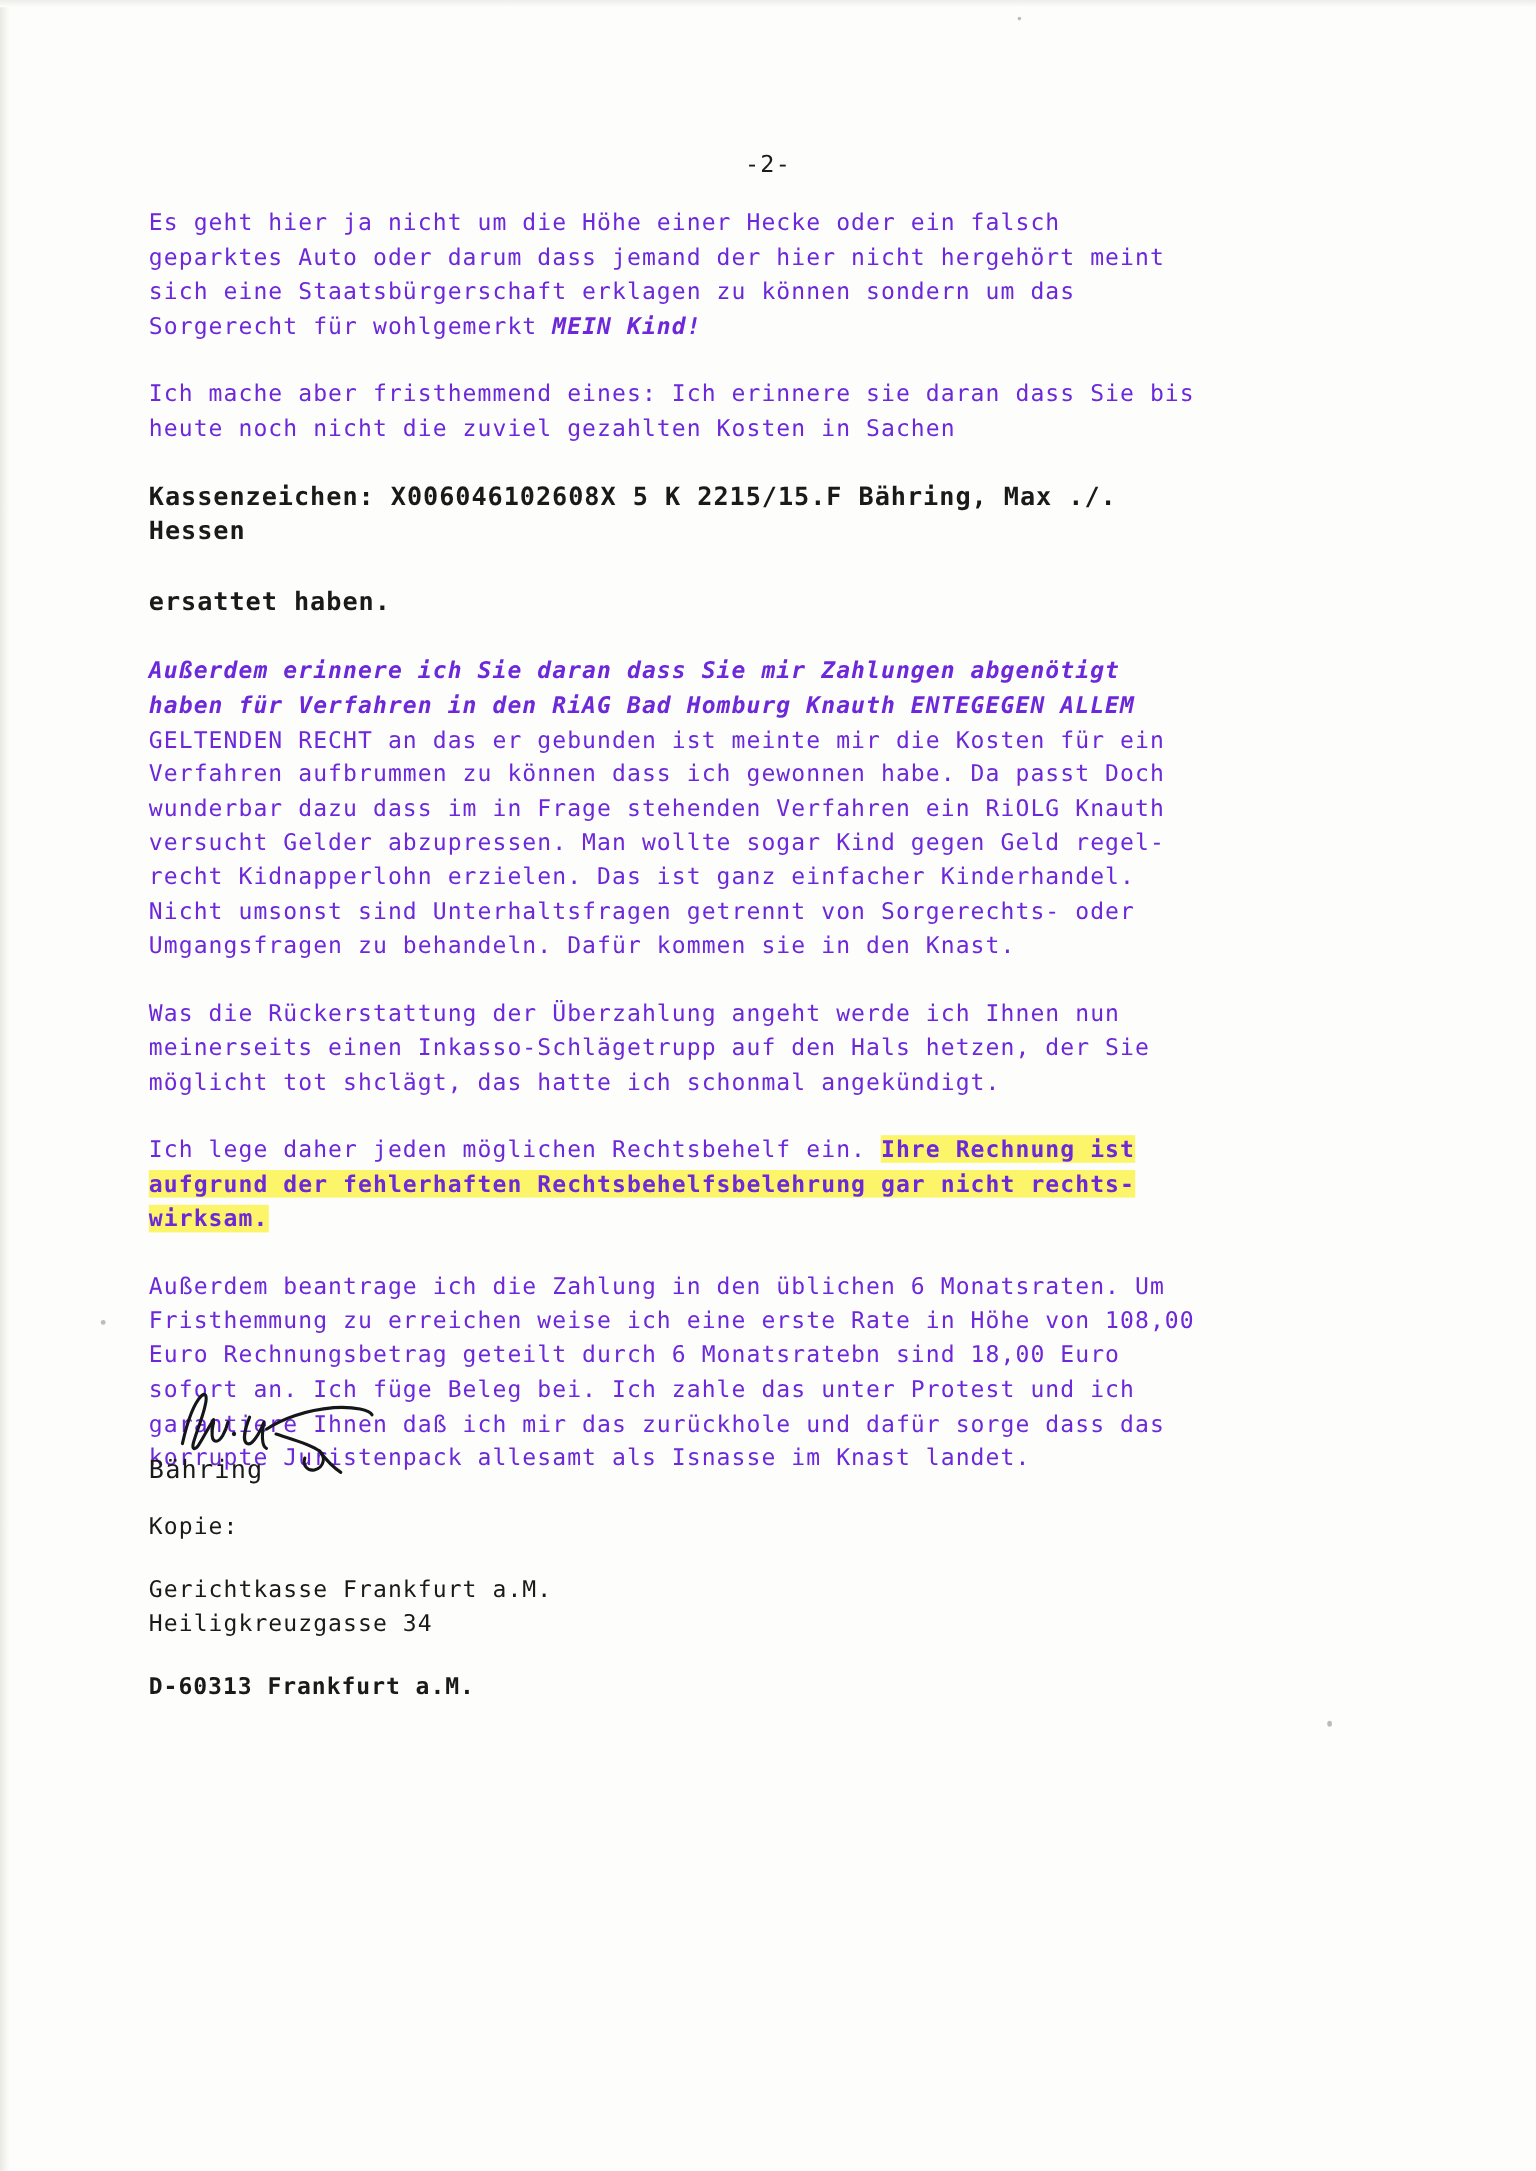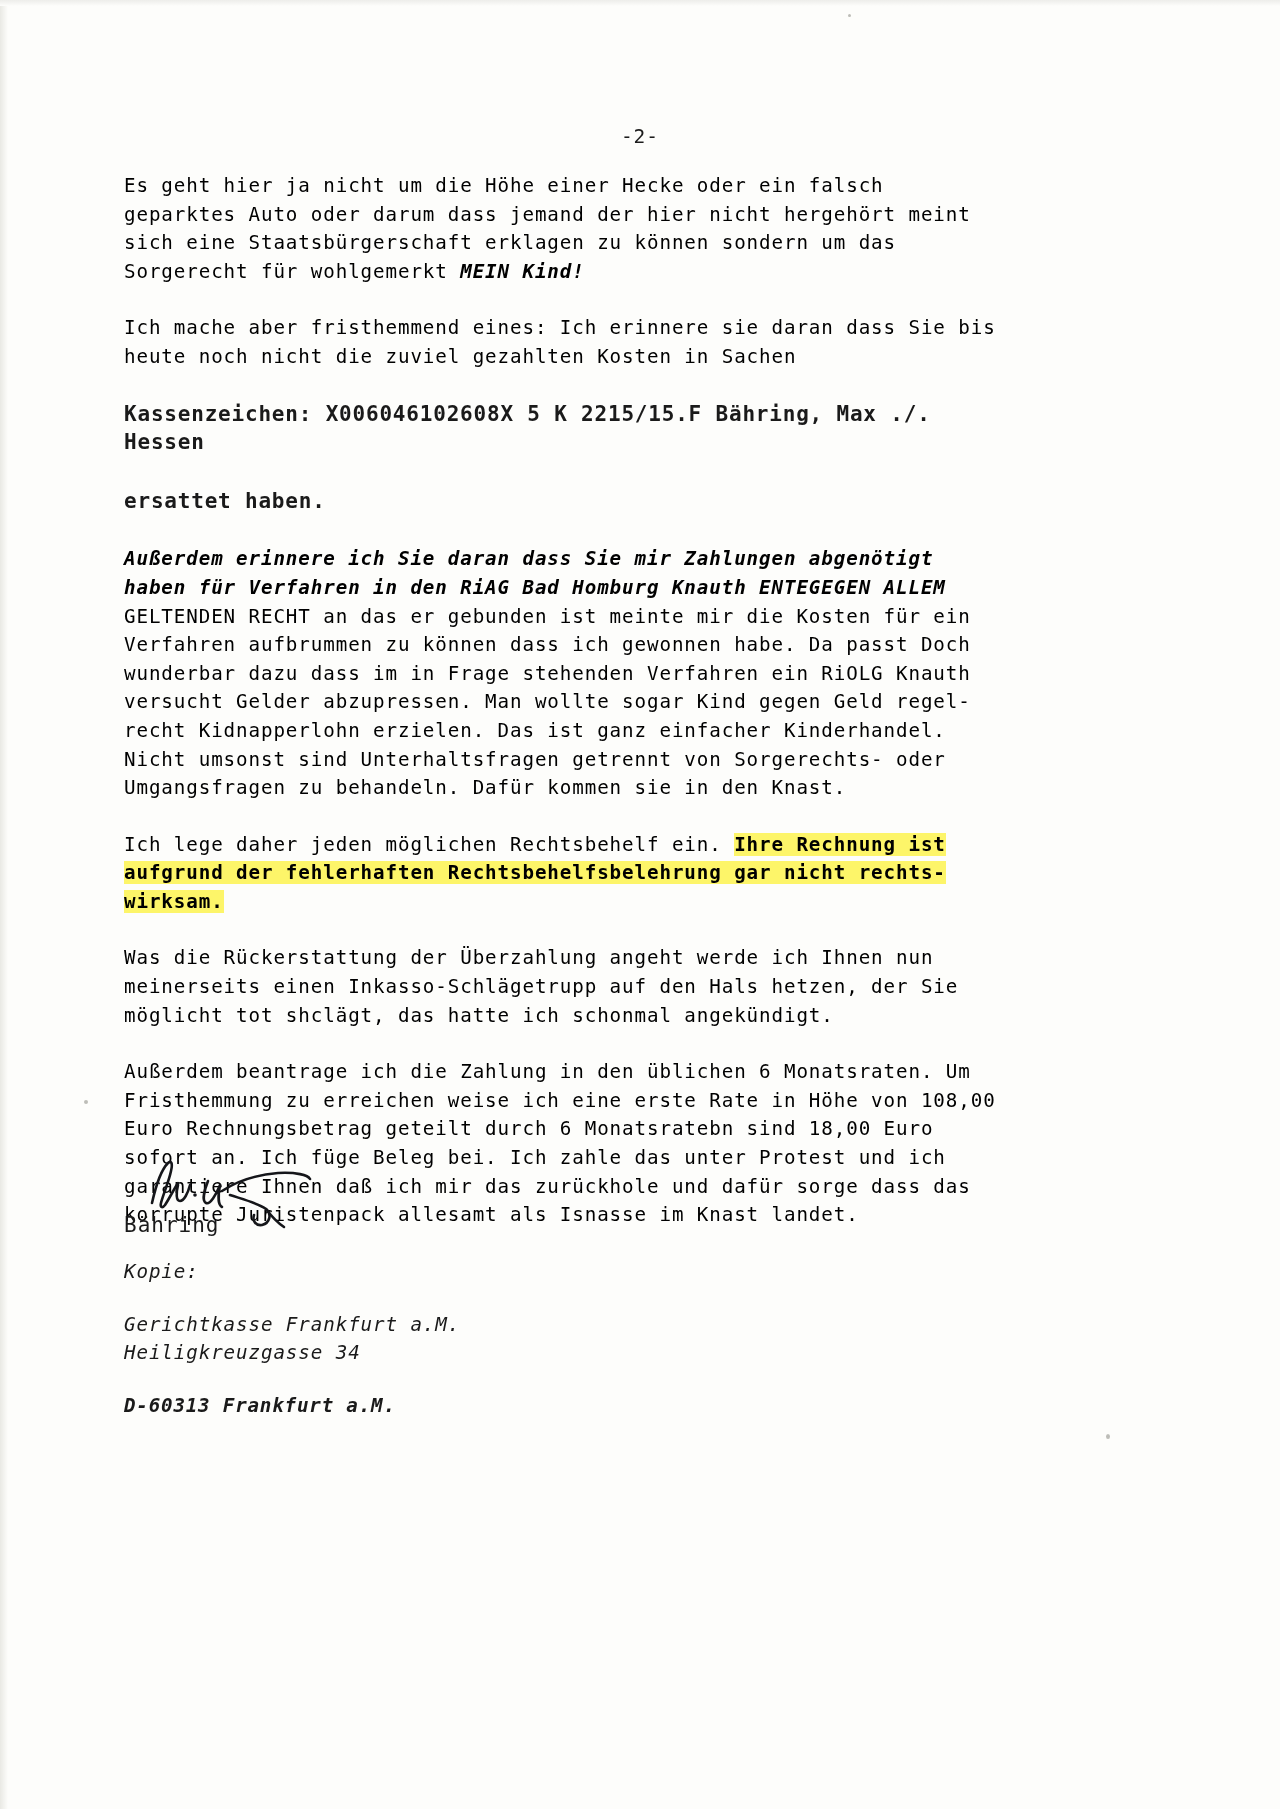--- a/index.html
+++ b/index.html
@@ -48,21 +48,21 @@
   .content {
     position: absolute;
     left: 124px;
     top: 172px;
     width: 880px;
   }
   .para {
     font-size: 19.2px;
     line-height: 28.6px;
     letter-spacing: 0.9px;
-    color: #000000;
+    color: #6d28d9;
     margin: 0 0 28px 0;
     white-space: pre-wrap;
   }
   .b {
     font-weight: bold;
     font-style: italic;
   }
   .hl {
     background: #fdf569;
     font-weight: bold;
@@ -93,21 +93,20 @@
     left: 0;
     top: 58px;
     font-size: 21px;
     letter-spacing: 1px;
   }
   .footer {
     position: absolute;
     left: 124px;
     top: 1258px;
     width: 700px;
-    font-style: italic;
   }
   .footer .line {
     font-size: 19.2px;
     line-height: 28.6px;
     letter-spacing: 0.9px;
     margin: 0;
   }
   .footer .gap {
     height: 24px;
   }
@@ -156,27 +155,27 @@
     <p class="para"><span class="b">Außerdem erinnere ich Sie daran dass Sie mir Zahlungen abgenötigt
 haben für Verfahren in den RiAG Bad Homburg Knauth ENTEGEGEN ALLEM
 </span><span>GELTENDEN RECHT an das er gebunden ist meinte mir die Kosten für ein
 Verfahren aufbrummen zu können dass ich gewonnen habe. Da passt Doch
 wunderbar dazu dass im in Frage stehenden Verfahren ein RiOLG Knauth
 versucht Gelder abzupressen. Man wollte sogar Kind gegen Geld regel-
 recht Kidnapperlohn erzielen. Das ist ganz einfacher Kinderhandel.
 Nicht umsonst sind Unterhaltsfragen getrennt von Sorgerechts- oder
 Umgangsfragen zu behandeln. Dafür kommen sie in den Knast.</span></p>
 
+    <p class="para"><span>Was die Rückerstattung der Überzahlung angeht werde ich Ihnen nun
+meinerseits einen Inkasso-Schlägetrupp auf den Hals hetzen, der Sie
+möglicht tot shclägt, das hatte ich schonmal angekündigt.</span></p>
+
     <p class="para"><span>Ich lege daher jeden möglichen Rechtsbehelf ein. </span><span class="hl">Ihre Rechnung ist
 aufgrund der fehlerhaften Rechtsbehelfsbelehrung gar nicht rechts-
 wirksam.</span></p>
-
-    <p class="para"><span>Was die Rückerstattung der Überzahlung angeht werde ich Ihnen nun
-meinerseits einen Inkasso-Schlägetrupp auf den Hals hetzen, der Sie
-möglicht tot shclägt, das hatte ich schonmal angekündigt.</span></p>
 
     <p class="para"><span>Außerdem beantrage ich die Zahlung in den üblichen 6 Monatsraten. Um
 Fristhemmung zu erreichen weise ich eine erste Rate in Höhe von 108,00
 Euro Rechnungsbetrag geteilt durch 6 Monatsratebn sind 18,00 Euro
 sofort an. Ich füge Beleg bei. Ich zahle das unter Protest und ich
 garantiere Ihnen daß ich mir das zurückhole und dafür sorge dass das
 korrupte Juristenpack allesamt als Isnasse im Knast landet.</span></p>
 
   </div>
 

